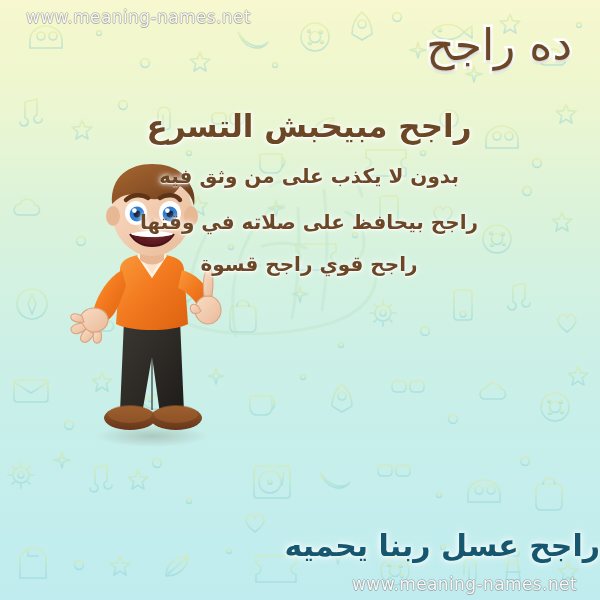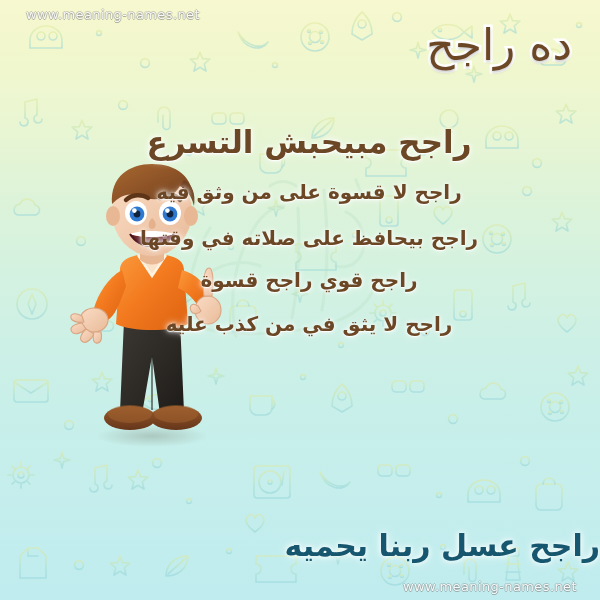--- a/index.html
+++ b/index.html
@@ -42,21 +42,21 @@
     width:260px; height:230px;
     opacity:.30;
     pointer-events:none;
   }
   .calligraphy svg{ width:100%; height:100%; }
 
   
   .wm{
     position:absolute;
     font-family:"DejaVu Sans", sans-serif;
-    font-size:13px;
+    font-size:17px;
     letter-spacing:.4px;
     color:rgba(255,255,255,.92);
     text-shadow:
        0 1px 0 rgba(120,120,120,.55),
        1px 0 0 rgba(120,120,120,.35),
       -1px 0 0 rgba(120,120,120,.35),
        0 -1px 0 rgba(120,120,120,.35);
     white-space:nowrap;
   }
   .wm-top{ left:26px; top:7px; }
@@ -74,21 +74,21 @@
     color:#6b4726;
     -webkit-text-stroke:5px #ffffff;
     paint-order:stroke fill;
     text-shadow:0 2px 3px rgba(0,0,0,.20);
     white-space:nowrap;
   }
 
   
   .lines{
     position:absolute;
-    right:0; left:0; top:116px;
+    right:0; left:0; top:100px;
     direction:rtl;
     text-align:center;
     padding-left:18px;
   }
   .line{
     color:#6b4726;
     white-space:nowrap;
     font-family:"DejaVu Sans", sans-serif;
     text-shadow:
       0 0 4px rgba(255,255,255,.95),
@@ -485,23 +485,22 @@
       <path d="M84 58 C89 62 89 68 84 69 C80 69 79 63 84 58 Z" fill="#e5b18d"></path>
 
       <path d="M62 74 C72 90 96 90 106 74 C96 78 72 78 62 74 Z" fill="#5d1920"></path>
       <path d="M62 74 C72 78 96 78 106 74 C96 70 72 70 62 74 Z" fill="#ffffff"></path>
       <path d="M62 74 C72 90 96 90 106 74" fill="none" stroke="#4a1119" stroke-width="2"></path>
     </svg>
   </div>
 
   <div class="lines">
     <div class="line big l1">راجح مبيحبش التسرع</div>
-    <div class="line small l2">راجح لا قسوة على من وثق فيه</div>
+    <div class="line small l2">بدون لا يكذب على من وثق فيه</div>
     <div class="line small l3">راجح بيحافظ على صلاته في وقتها</div>
     <div class="line small l5">راجح قوي راجح قسوة</div>
-    <div class="line small l6">راجح لا يثق في من كذب عليه</div>
   </div>
 
   <div class="bottom-line">راجح عسل ربنا يحميه</div>
 
   <div class="wm wm-bottom">www.meaning-names.net</div>
 
 </div>
 
 </body></html>

